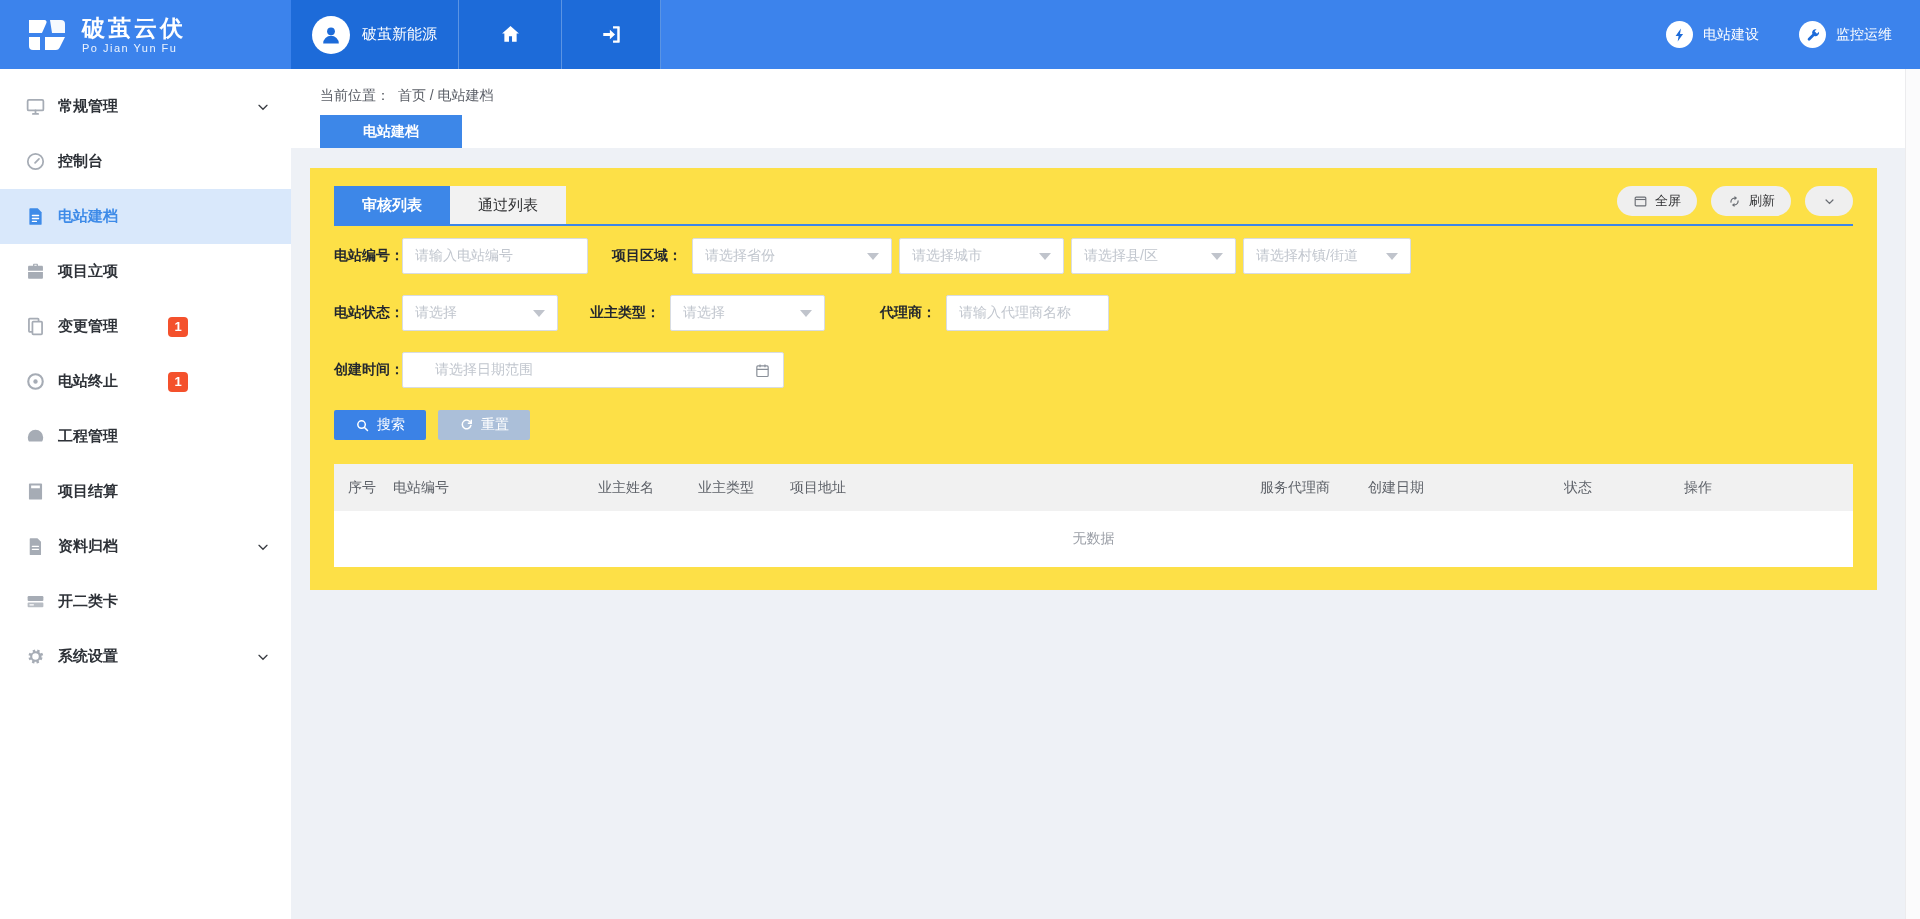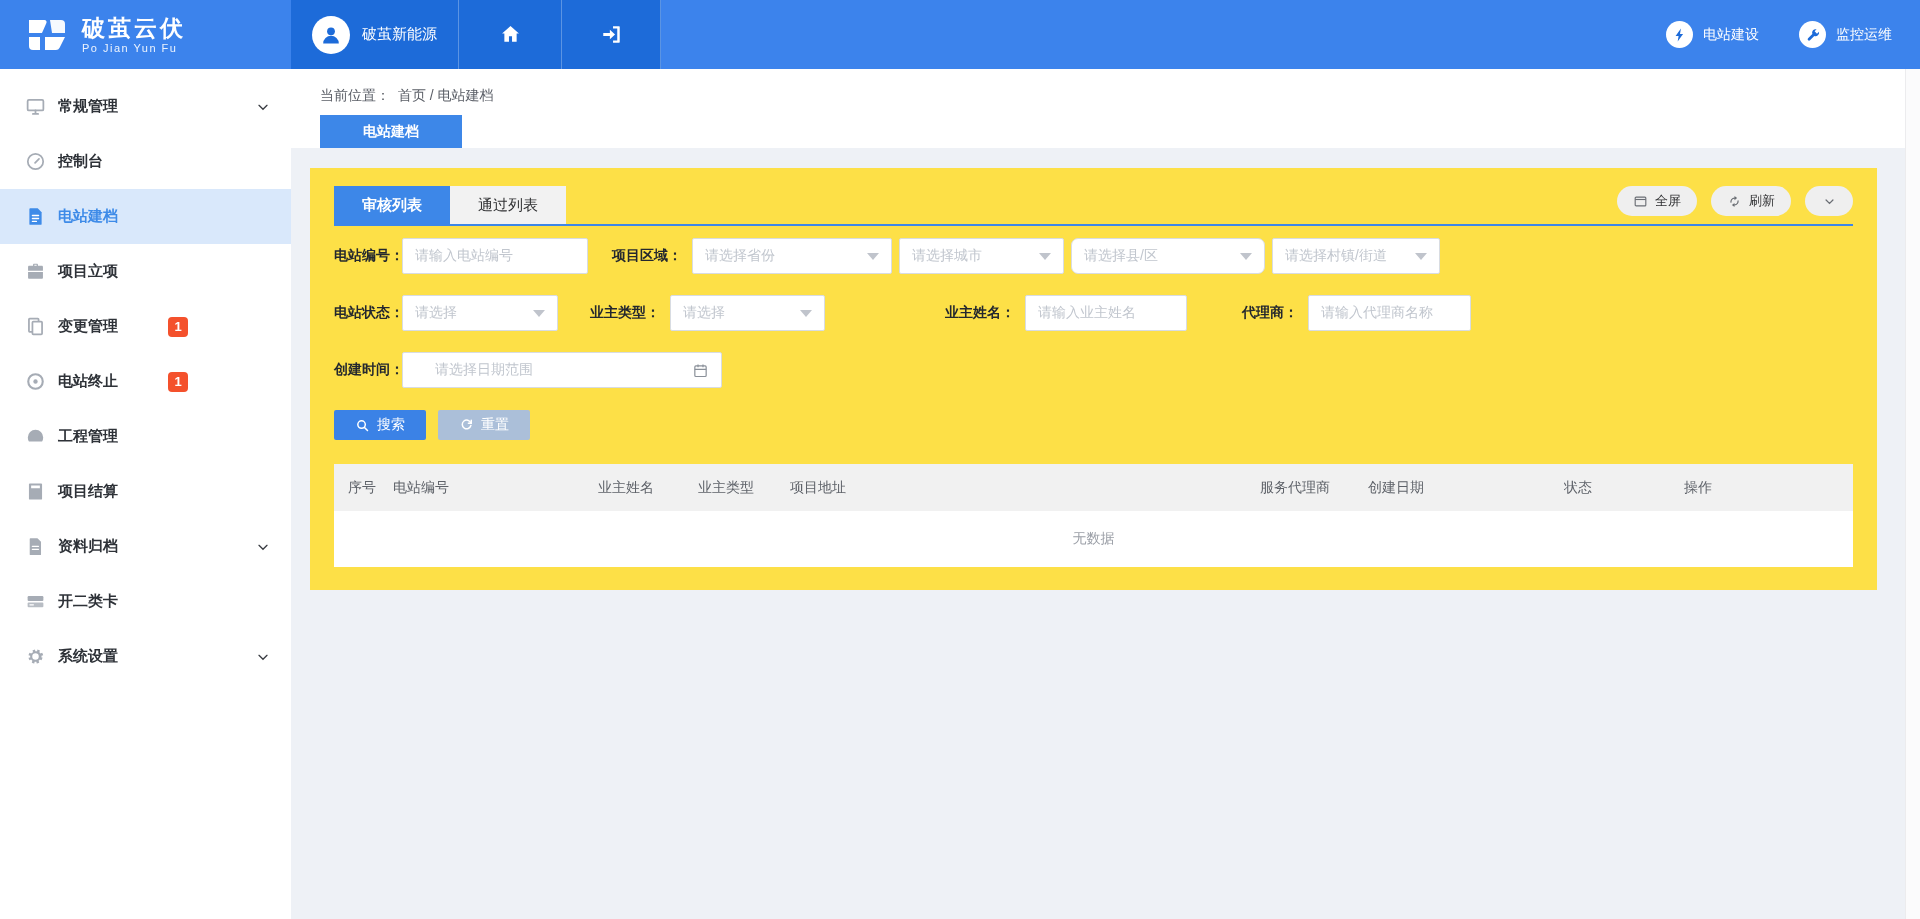--- a/index.html
+++ b/index.html
@@ -349,21 +349,21 @@
             <div class="field" style="margin-left: 7px;">
 
                 <div class="control" style="width: 165px;">
                   <span class="ph">请选择城市</span>
                   <span class="caret"></span>
 
                 </div>
               </div>
             <div class="field" style="margin-left: 7px;">
 
-                <div class="control" style="width: 194px; border-radius: 7px;">
+                <div class="control" style="width: 165px;">
                   <span class="ph">请选择县/区</span>
                   <span class="caret"></span>
 
                 </div>
               </div>
             <div class="field" style="margin-left: 7px;">
 
                 <div class="control" style="width: 168px;">
                   <span class="ph">请选择村镇/街道</span>
                   <span class="caret"></span>
@@ -382,40 +382,33 @@
                 </div>
               </div>
             <div class="field" style="margin-left: 32px;">
                 <span class="flabel">业主类型：</span>
                 <div class="control" style="width: 155px;">
                   <span class="ph">请选择</span>
                   <span class="caret"></span>
 
                 </div>
               </div>
-            <div class="field" style="margin-left: 120px;">
-                <span class="flabel">业主姓名：</span>
-                <div class="control" style="width: 162px;">
-                  <span class="ph">请输入业主姓名</span>
-
-                </div>
-              </div>
             <div class="field" style="margin-left: 55px;">
                 <span class="flabel">代理商：</span>
                 <div class="control" style="width: 163px;">
                   <span class="ph">请输入代理商名称</span>
 
                 </div>
               </div>
           </div>
           <div class="frow">
 
           <div class="field">
                 <span class="flabel" style="width: 68px;">创建时间：</span>
-                <div class="control" style="width: 320px; padding-left: 32px;">
+                <div class="control" style="width: 382px; padding-left: 32px;">
                   <span class="ph">请选择日期范围</span>
 
                   <span class="cal">
                     <svg viewBox="0 0 24 24" fill="none" stroke="currentColor" stroke-width="1.7">
                     <rect x="4" y="5.5" width="16" height="15" rx="1.5"></rect>
                     <path d="M4 10.5h16M8.5 3.5v4M15.5 3.5v4"></path>
                   </svg>
                   </span>
                 </div>
               </div>

